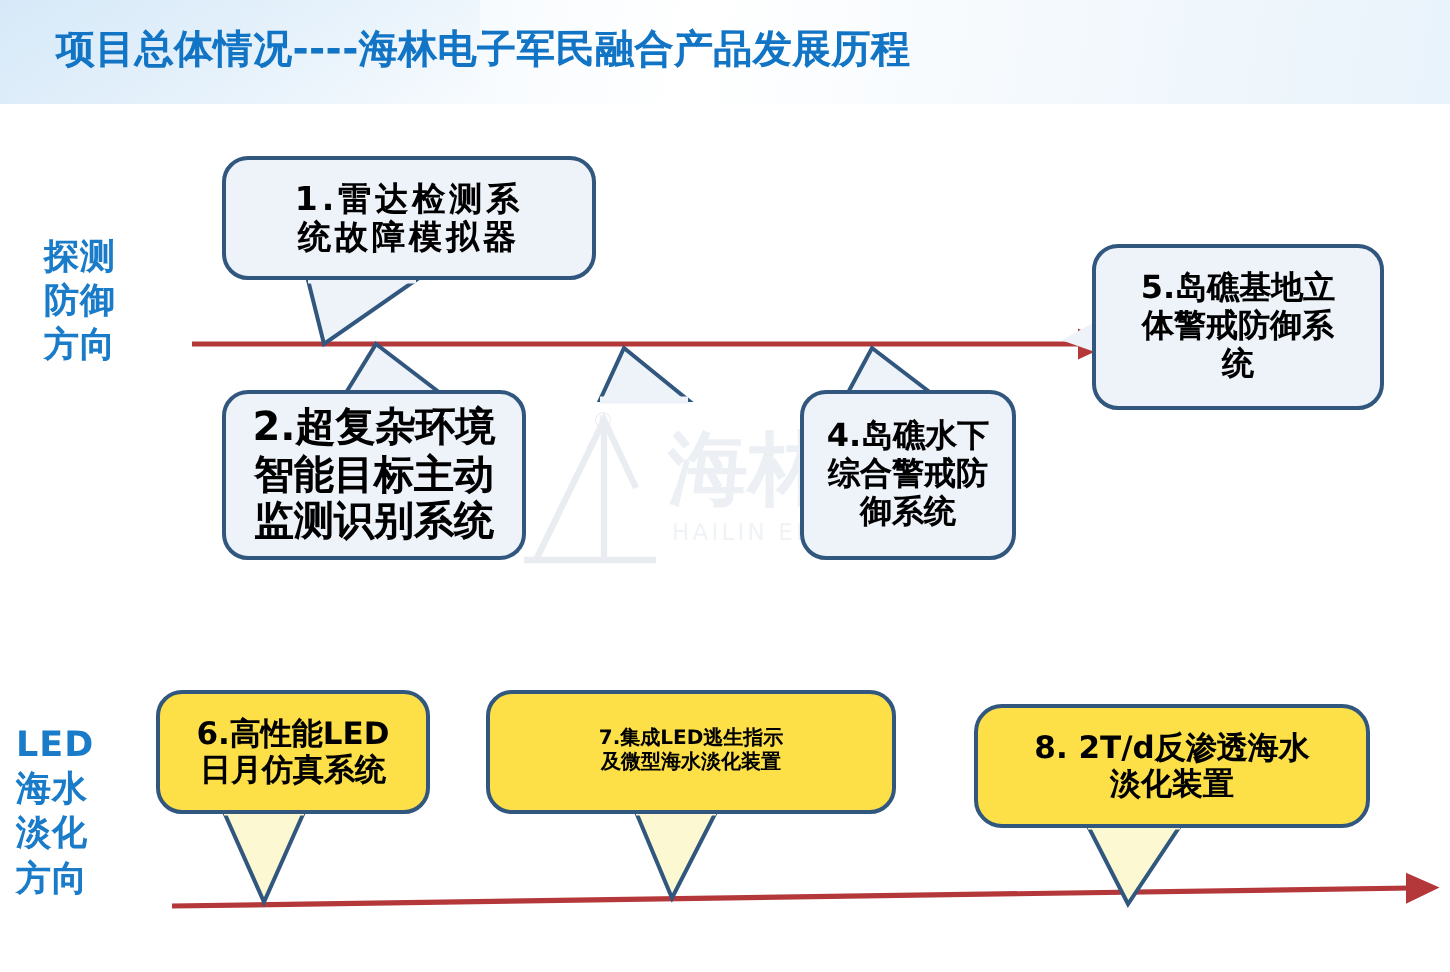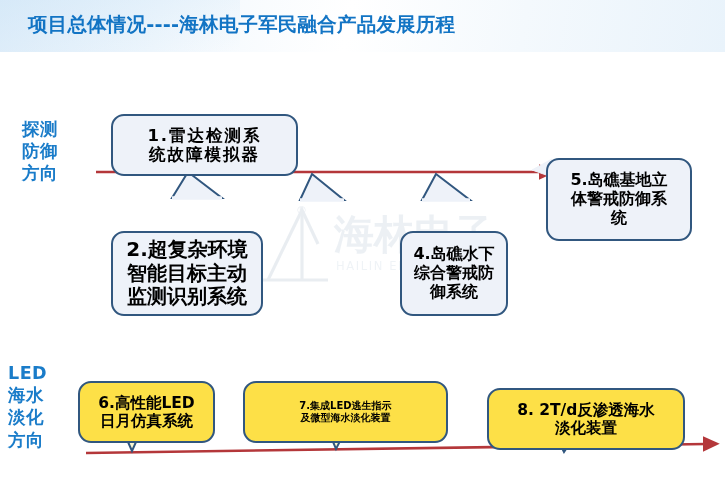--- a/index.html
+++ b/index.html
@@ -95,41 +95,40 @@
     border-radius: 13px;
     display: flex;
     align-items: center;
     justify-content: center;
     text-align: center;
     font-weight: bold;
     color: #000000;
     line-height: 1.18;
     white-space: pre-line;
     z-index: 4;
-    margin-top: 36px;
   }
   .callout.blue   { background: #eef2f9; }
   .callout.cream  { background: #fde047; }
 
   
   .tail {
     position: absolute;
     z-index: 3;
   }
   .tail svg { display: block; }
 
   
   #box1 { left: 111px; top:  78px; width: 187px; height: 62px;  font-size: 16.5px; letter-spacing: 2px; }
   #box2 { left: 111px; top: 195px; width: 152px; height: 85px;  font-size: 20px; }
   #box3 { left: 281px; top: 199px; width: 113px; height: 79px;  font-size: 16px; }
   #box4 { left: 400px; top: 195px; width: 108px; height: 85px;  font-size: 16px; }
   #box5 { left: 546px; top: 122px; width: 146px; height: 83px;  font-size: 16px; }
   #box6 { left:  78px; top: 345px; width: 137px; height: 62px;  font-size: 15.5px; }
   #box7 { left: 243px; top: 345px; width: 205px; height: 62px;  font-size: 10px; }
-  #box8 { left: 487px; top: 352px; width: 198px; height: 62px;  font-size: 15.5px; }
+  #box8 { left: 487px; top: 352px; width: 198px; height: 62px;  font-size: 15.5px; border-radius: 14px; }
 </style>
 </head>
 <body>
 
 <div id="slide">
 
   <div class="top-band"></div>
   <div class="top-band-2"></div>
 
   <div class="title">项目总体情况----海林电子军民融合产品发展历程</div>

